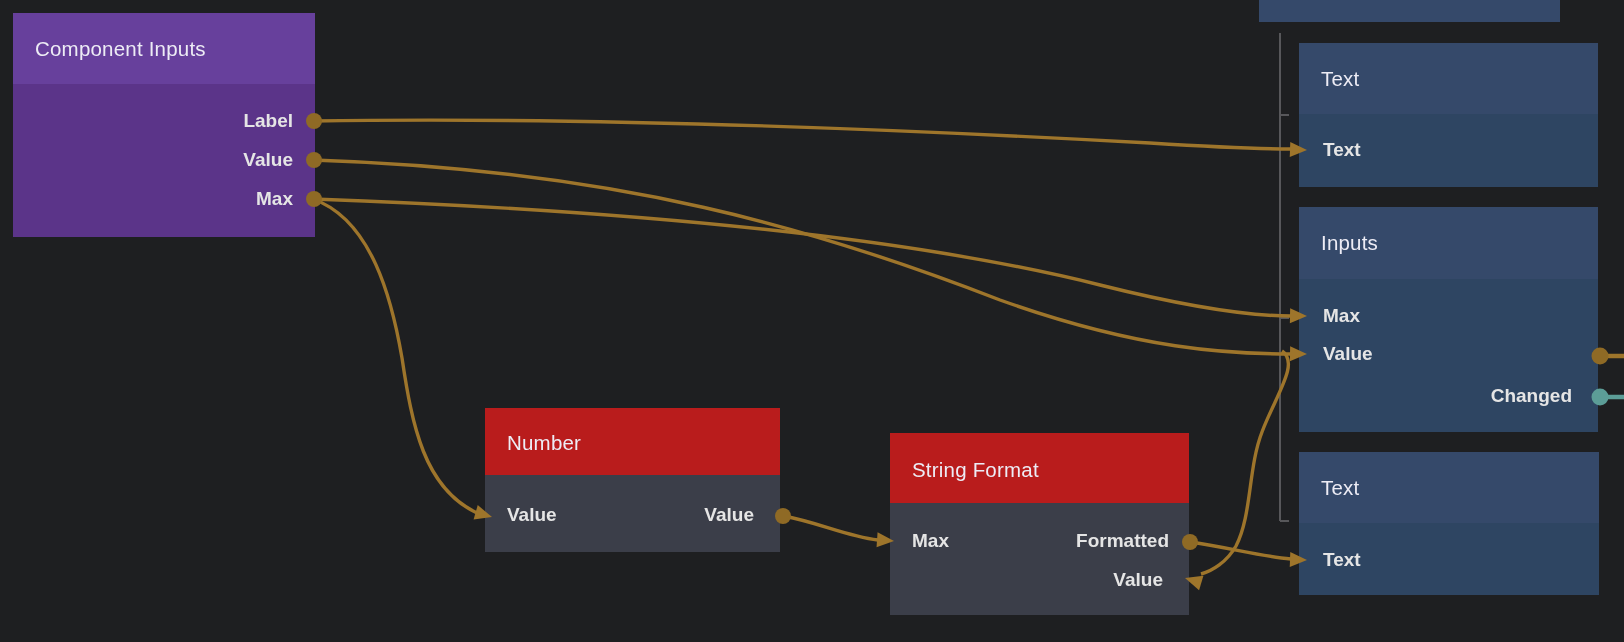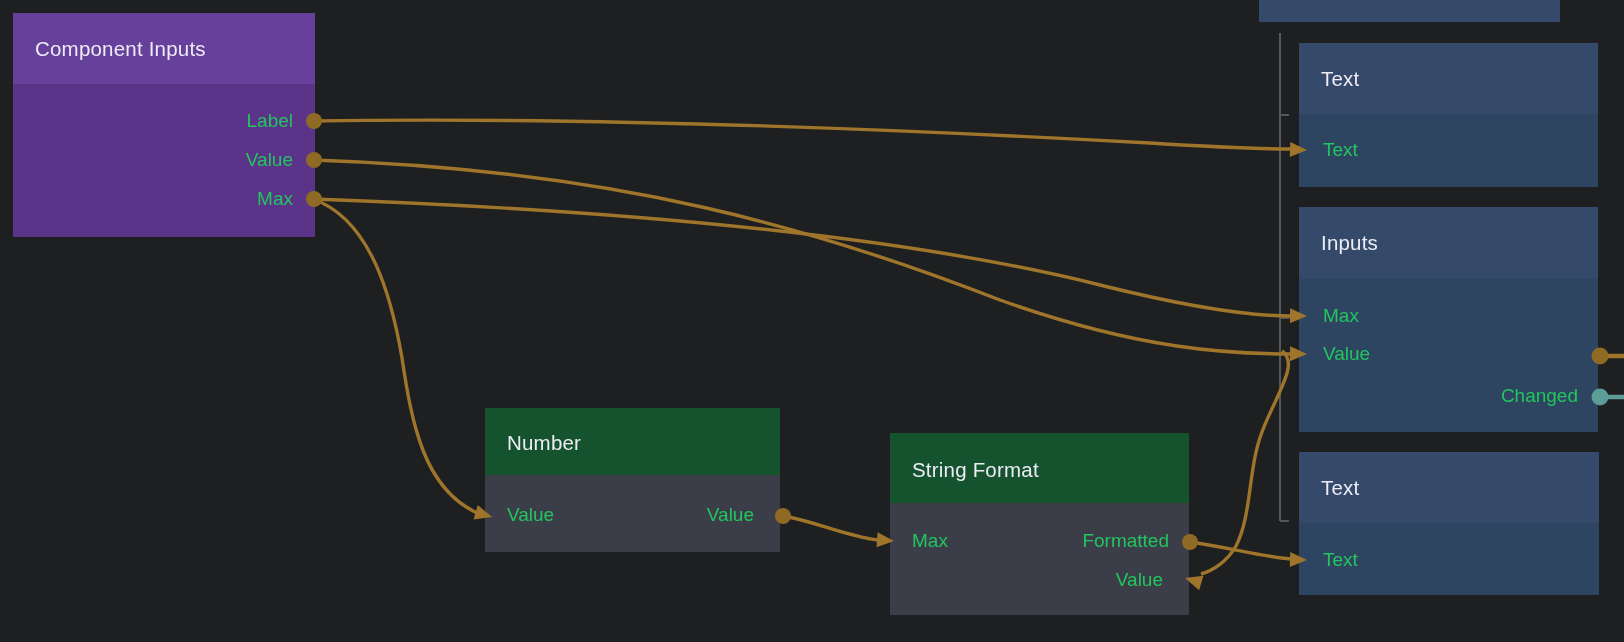--- a/index.html
+++ b/index.html
@@ -9,24 +9,24 @@
     font-family:"Liberation Sans", sans-serif;
   }
   .node{position:absolute;border-radius:2px;}
   .node .hd{position:absolute;left:0;top:0;right:0;}
   .node .bd{position:absolute;left:0;right:0;bottom:0;}
   .node-title{
     position:absolute;left:22px;font-size:20.5px;line-height:26px;
     color:#edecf5;letter-spacing:.2px;white-space:nowrap;
   }
   .port-label{
-    position:absolute;font-size:19px;line-height:26px;color:#22c55e;white-space:nowrap;
+    position:absolute;font-size:19px;line-height:26px;color:#e5e5e5;white-space:nowrap;font-weight:bold;
   }
   .purple .hd{background:#67409c;} .purple .bd{background:#5b3489;}
-  .darkn  .hd{background:#14532d;padding-left:32px;} .darkn  .bd{background:#3b3e49;}
+  .darkn  .hd{background:#b91c1c;padding-left:32px;} .darkn  .bd{background:#3b3e49;}
   .bluen  .hd{background:#35496a;} .bluen  .bd{background:#2e4562;}
   #wires{position:absolute;left:0;top:0;z-index:5;}
   .wire{fill:none;stroke:#9e752b;stroke-width:3.4px;}
   .stub{fill:none;stroke-width:4.5px;}
   .arrow{fill:#9e752b;stroke:none;}
   .dot{fill:#8f6a25;stroke:none;}
   .dot-event{fill:#5c9d97;}
   .guide{fill:none;stroke:#57575a;stroke-width:2px;}
 </style>
 </head>
@@ -84,21 +84,21 @@
     </div>
   </div>
 
   <div class="node bluen" style="left:1299px;top:207px;width:299px;height:225px;">
     <div class="hd" style="height:72px;">
       <span class="node-title" style="top:23px;">Inputs</span>
     </div>
     <div class="bd" style="top:72px;">
       <span class="port-label" style="left:24px;top:24px;">Max</span>
       <span class="port-label" style="left:24px;top:62px;">Value</span>
-      <span class="port-label" style="right:20px;top:104px;">Changed</span>
+      <span class="port-label" style="right:26px;top:104px;">Changed</span>
     </div>
   </div>
 
   <div class="node bluen" style="left:1299px;top:452px;width:300px;height:143px;">
     <div class="hd" style="height:71px;">
       <span class="node-title" style="top:23px;">Text</span>
     </div>
     <div class="bd" style="top:71px;">
       <span class="port-label" style="left:24px;top:24px;">Text</span>
     </div>

